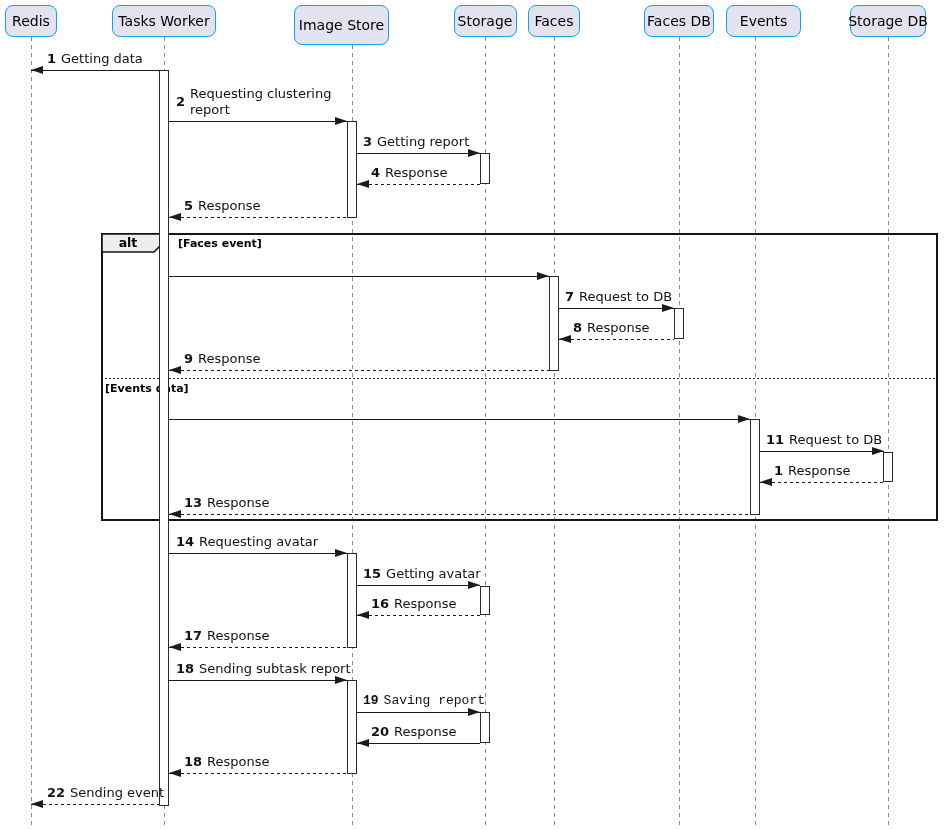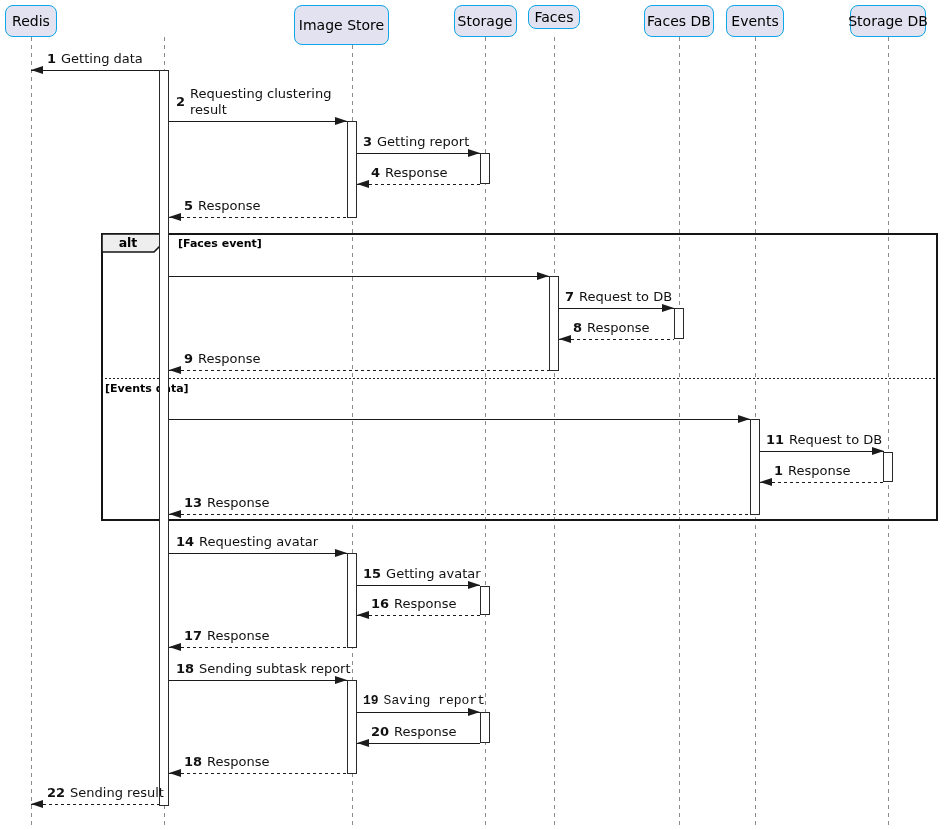--- a/index.html
+++ b/index.html
@@ -55,25 +55,26 @@
     <div class="lifeline" style="left: 888px; top: 37px; height: 788px;"></div>
     <div class="frame" style="left: 101px; top: 233px; width: 837px; height: 288px;"></div>
     <div class="fdivider" style="left: 101px; top: 378px; width: 837px;"></div>
     <svg width="62" height="21" style="position: absolute; left: 101px; top: 233px;">
       <polygon points="1,1 60,1 60,12 53,19 1,19" fill="#EEEEEE" stroke="#151515" stroke-width="1.6"></polygon>
     </svg>
     <div class="flabel" style="left: 101px; top: 233px; width: 54px; height: 19px;">alt</div>
     <div class="guard" style="left: 178px; top: 237px;">[Faces event]</div>
     <div class="guard" style="left: 105px; top: 382px;">[Events data]</div>
     <div class="pbox" style="left: 5px; top: 5px; width: 52px; height: 32px;">Redis</div>
+    <div class="pbox" style="left: 112px; top: 5px; width: 104px; height: 32px;">Tasks Worker</div>
     <div class="pbox" style="left: 294px; top: 5px; width: 95px; height: 40px;">Image Store</div>
     <div class="pbox" style="left: 453.5px; top: 5px; width: 63px; height: 32px;">Storage</div>
-    <div class="pbox" style="left: 528px; top: 5px; width: 52px; height: 24px;">Faces</div>
+    <div class="pbox" style="left: 528px; top: 5px; width: 52px; height: 32px;">Faces</div>
     <div class="pbox" style="left: 644px; top: 5px; width: 70px; height: 32px;">Faces DB</div>
-    <div class="pbox" style="left: 726px; top: 5px; width: 58px; height: 32px;">Events</div>
+    <div class="pbox" style="left: 726px; top: 5px; width: 75px; height: 32px;">Events</div>
     <div class="pbox" style="left: 850px; top: 5px; width: 76px; height: 32px;">Storage DB</div>
     <div class="act" style="left: 159px; top: 70px; height: 736px;"></div>
     <div class="act" style="left: 347px; top: 121px; height: 97px;"></div>
     <div class="act" style="left: 480px; top: 153px; height: 31px;"></div>
     <div class="act" style="left: 549px; top: 276px; height: 95px;"></div>
     <div class="act" style="left: 674px; top: 308px; height: 31px;"></div>
     <div class="act" style="left: 750px; top: 419px; height: 96px;"></div>
     <div class="act" style="left: 883px; top: 452px; height: 30px;"></div>
     <div class="act" style="left: 347px; top: 553px; height: 95px;"></div>
     <div class="act" style="left: 480px; top: 586px; height: 29px;"></div>
@@ -81,21 +82,21 @@
     <div class="act" style="left: 480px; top: 712px; height: 31px;"></div>
     <div class="mline" style="left: 31px; top: 70px; width: 128px;"></div>
     <div class="arr l" style="left: 31px; top: 66.2px;"></div>
     <div class="mlabel" style="left: 47px; top: 51px;"><span class="mnum">1</span><span>Getting data</span></div>
     <div class="mline" style="left: 169px; top: 121px; width: 178px;"></div>
     <div class="arr r" style="left: 335px; top: 117.2px;"></div>
     <div class="mlabel twoline" style="left: 176px; top: 86px;">
       <span class="mnum">2</span>
       <span>
         <div>Requesting clustering</div>
-        <div>result</div>
+        <div>report</div>
       </span>
     </div>
     <div class="mline" style="left: 357px; top: 153px; width: 123px;"></div>
     <div class="arr r" style="left: 468px; top: 149.2px;"></div>
     <div class="mlabel" style="left: 363px; top: 134px;"><span class="mnum">3</span><span>Getting report</span></div>
     <div class="mdash" style="left: 357px; top: 184px; width: 123px;"></div>
     <div class="arr l" style="left: 357px; top: 180.2px;"></div>
     <div class="mlabel" style="left: 371px; top: 165px;"><span class="mnum">4</span><span>Response</span></div>
     <div class="mdash" style="left: 169px; top: 217px; width: 178px;"></div>
     <div class="arr l" style="left: 169px; top: 213.2px;"></div>
@@ -141,14 +142,14 @@
     <div class="arr r" style="left: 468px; top: 708.2px;"></div>
     <div class="mlabel" style="left: 363px; top: 693px; font-family: Liberation Mono, monospace;"><span class="mnum">19</span><span>Saving report</span></div>
     <div class="mline" style="left: 357px; top: 743px; width: 123px;"></div>
     <div class="arr l" style="left: 357px; top: 739.2px;"></div>
     <div class="mlabel" style="left: 371px; top: 724px;"><span class="mnum">20</span><span>Response</span></div>
     <div class="mdash" style="left: 169px; top: 773px; width: 178px;"></div>
     <div class="arr l" style="left: 169px; top: 769.2px;"></div>
     <div class="mlabel" style="left: 184px; top: 754px;"><span class="mnum">18</span><span>Response</span></div>
     <div class="mdash" style="left: 31px; top: 804px; width: 128px;"></div>
     <div class="arr l" style="left: 31px; top: 800.2px;"></div>
-    <div class="mlabel" style="left: 47px; top: 785px;"><span class="mnum">22</span><span>Sending result</span></div>
+    <div class="mlabel" style="left: 47px; top: 785px;"><span class="mnum">22</span><span>Sending event</span></div>
   </div>
 
 </body></html>

